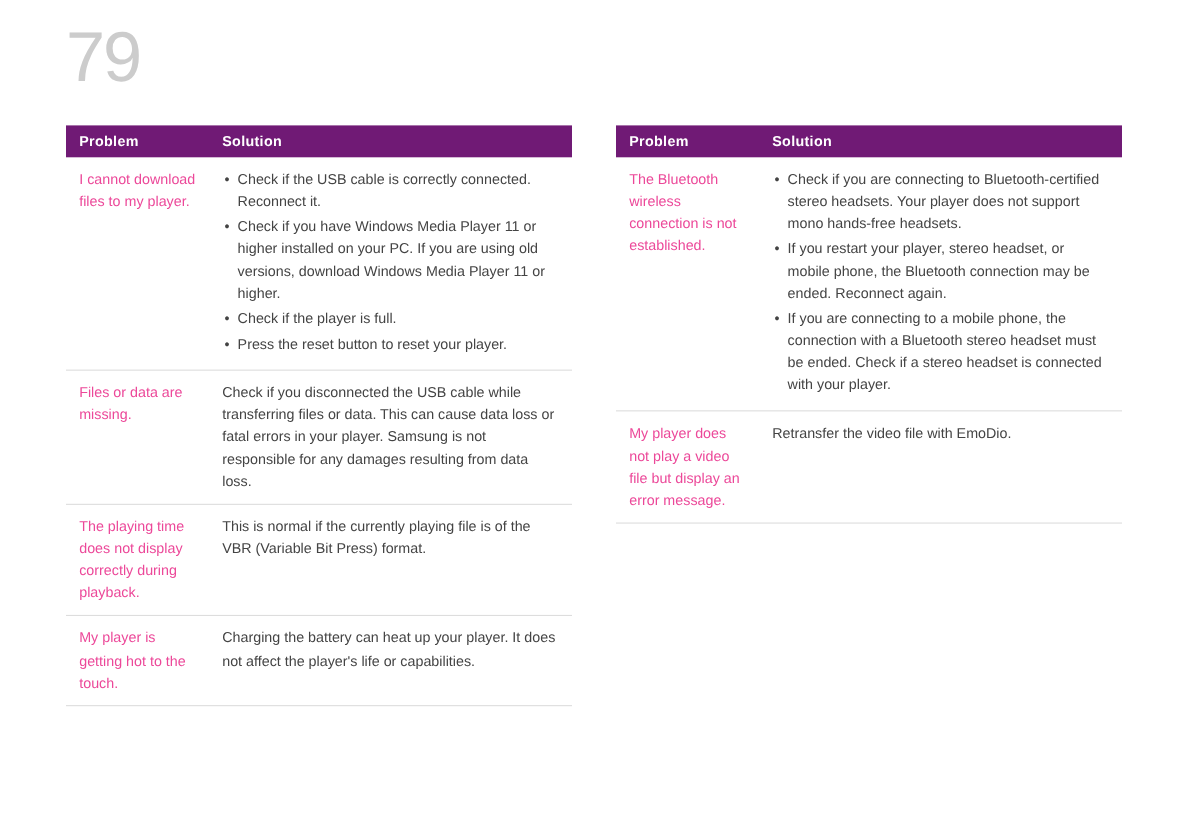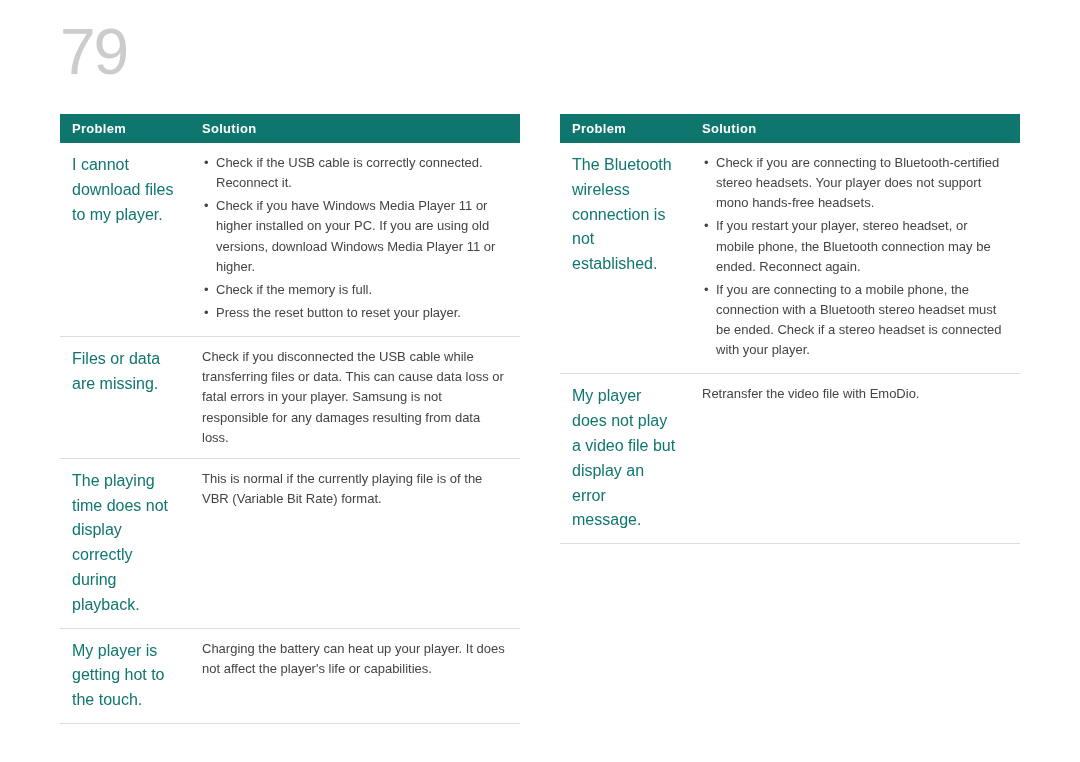--- a/index.html
+++ b/index.html
@@ -57,42 +57,42 @@
       flex: 1;
     }
 
     table {
       width: 100%;
       border-collapse: collapse;
       font-size: 12.5px;
     }
 
     .table-header {
-      background-color: #0f766e;
+      background-color: #701a75;
     }
 
     .table-header td {
       padding: 7px 12px;
       color: #fff;
       font-weight: bold;
       font-size: 13px;
       letter-spacing: 0.3px;
     }
 
     .table-row td {
       padding: 10px 12px;
       vertical-align: top;
       border-bottom: 1px solid #ddd;
       line-height: 1.55;
     }
 
     .problem-cell {
       width: 130px;
-      color: #0f766e;
-      font-size: 16px;
+      color: #ec4899;
+      font-size: 13px;
       line-height: 1.5;
     }
 
     .solution-cell {
       color: #444;
       font-size: 13px;
       line-height: 1.55;
     }
 
     .solution-cell ul {
@@ -132,32 +132,32 @@
             <td>Solution</td>
           </tr>
         </thead>
         <tbody id="left-tbody">
         <tr class="table-row">
               <td class="problem-cell">I cannot download files to my player.</td>
               <td class="solution-cell">
                 <ul>
                   <li>Check if the USB cable is correctly connected. Reconnect it.</li>
                   <li>Check if you have Windows Media Player 11 or higher installed on your PC. If you are using old versions, download Windows Media Player 11 or higher.</li>
-                  <li>Check if the memory is full.</li>
+                  <li>Check if the player is full.</li>
                   <li>Press the reset button to reset your player.</li>
                 </ul>
               </td>
             </tr>
             <tr class="table-row">
               <td class="problem-cell">Files or data are missing.</td>
               <td class="solution-cell">Check if you disconnected the USB cable while transferring files or data. This can cause data loss or fatal errors in your player. Samsung is not responsible for any damages resulting from data loss.</td>
             </tr>
             <tr class="table-row">
               <td class="problem-cell">The playing time does not display correctly during playback.</td>
-              <td class="solution-cell">This is normal if the currently playing file is of the VBR (Variable Bit Rate) format.</td>
+              <td class="solution-cell">This is normal if the currently playing file is of the VBR (Variable Bit Press) format.</td>
             </tr>
             <tr class="table-row">
               <td class="problem-cell">My player is getting hot to the touch.</td>
               <td class="solution-cell">Charging the battery can heat up your player. It does not affect the player's life or capabilities.</td>
             </tr>
           </tbody>
       </table>
     </div>
 
     <div class="table-container">

